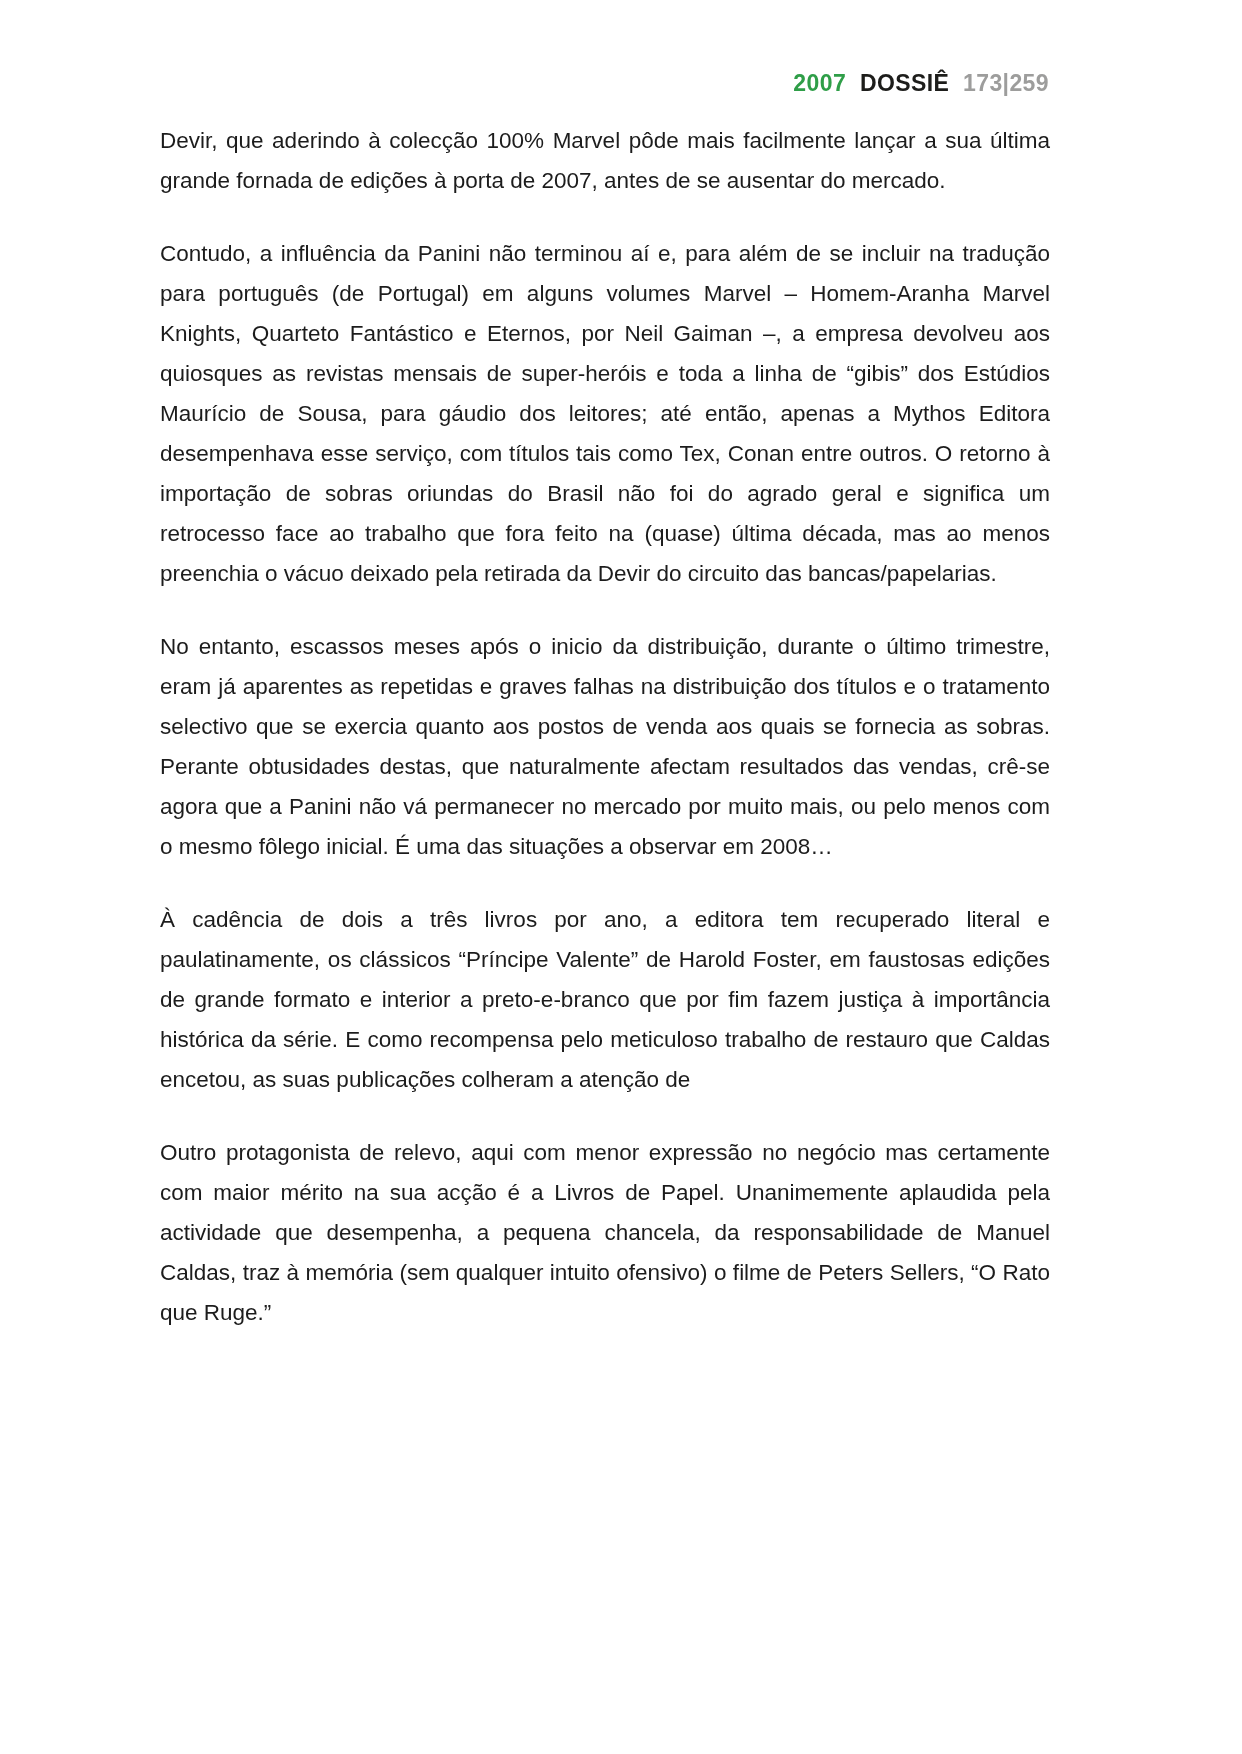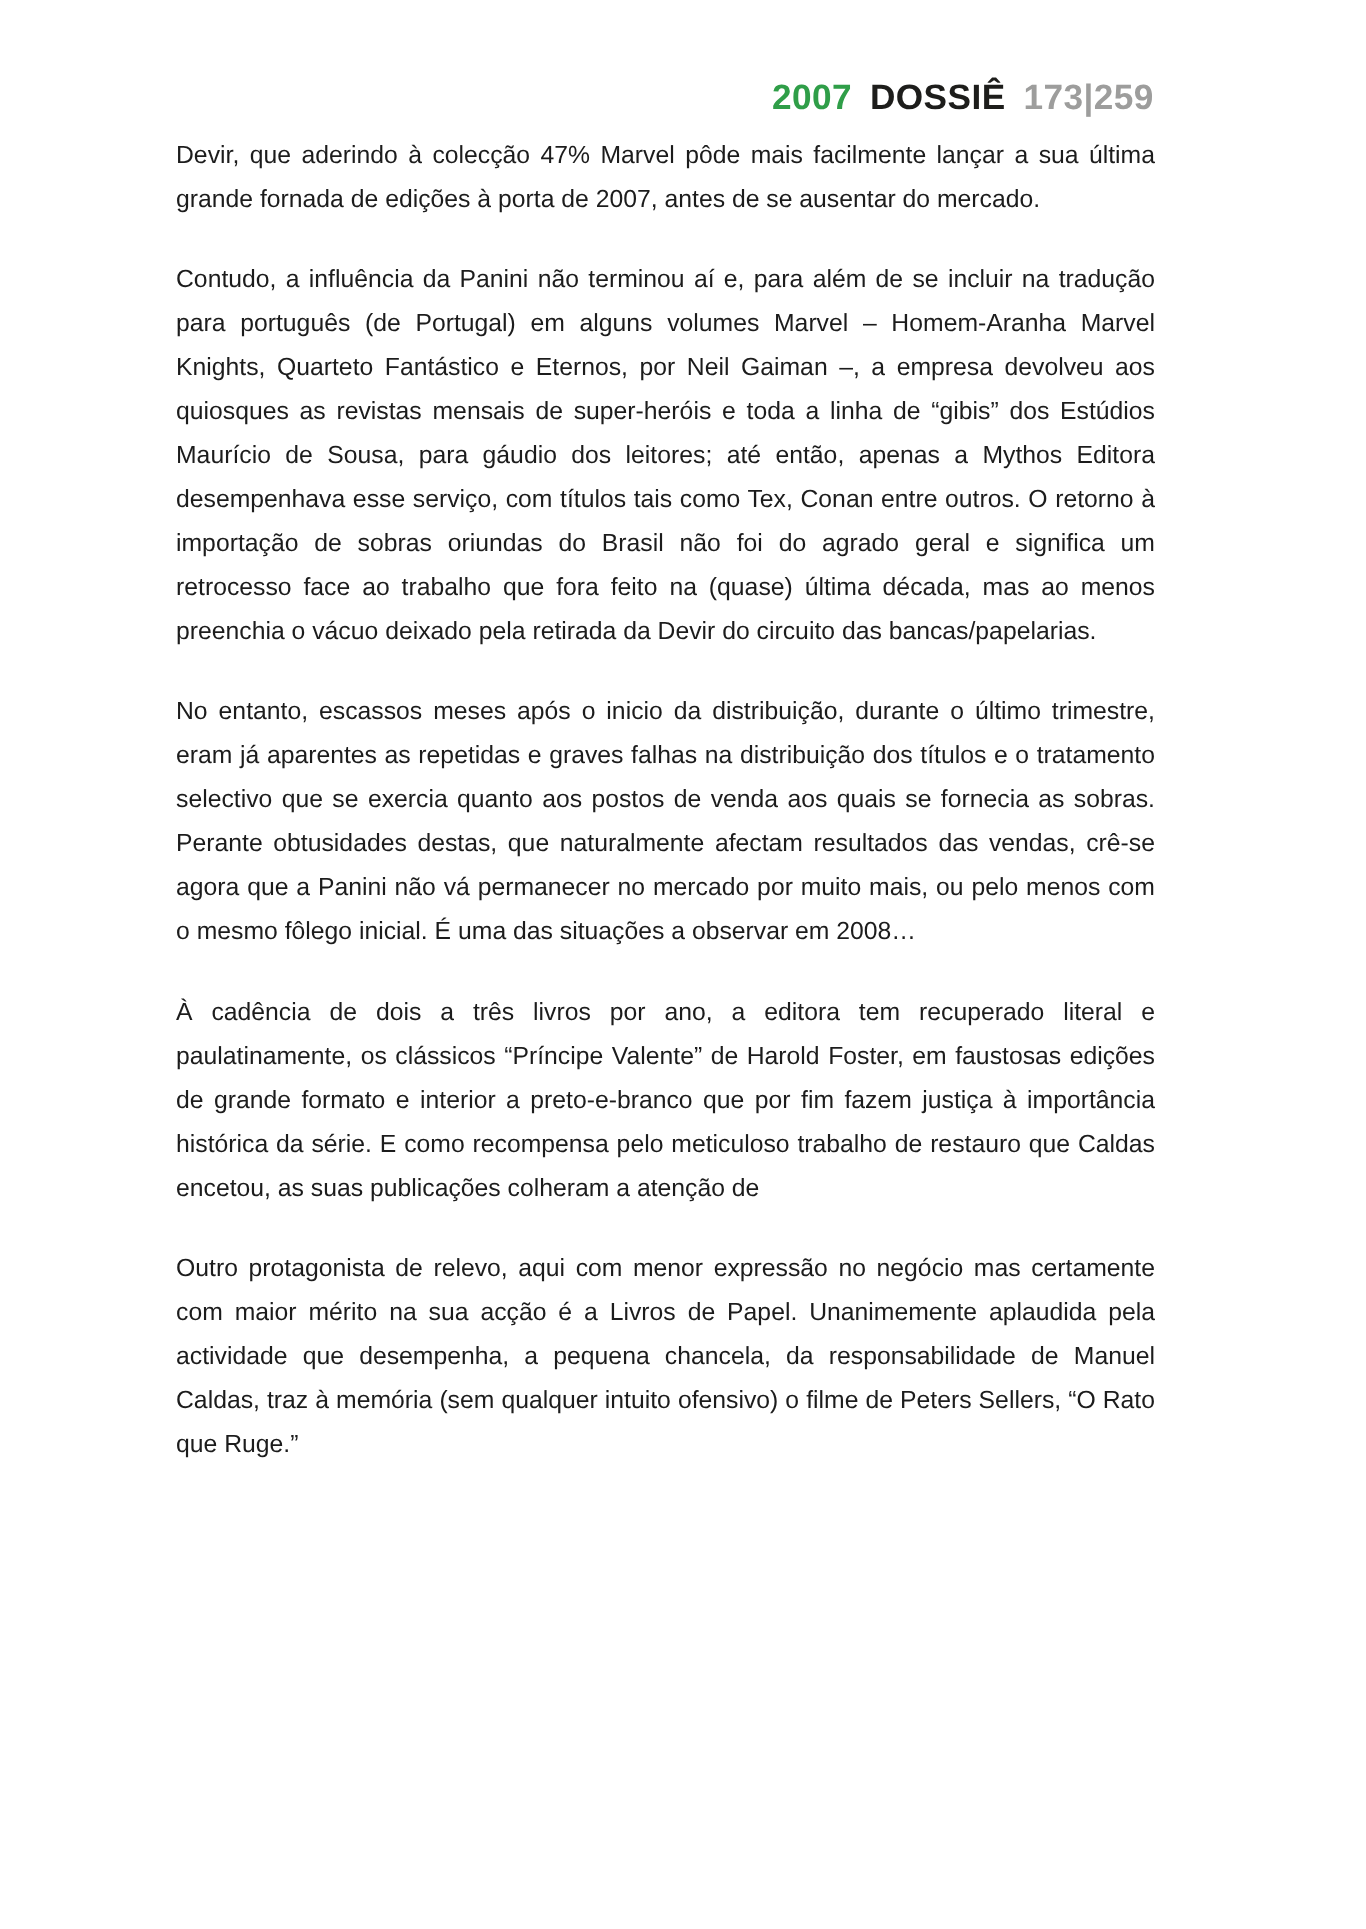--- a/index.html
+++ b/index.html
@@ -14,21 +14,21 @@
     background: #ffffff;
     font-family: "Liberation Sans", "DejaVu Sans", sans-serif;
     color: #1c1c1c;
     box-sizing: border-box;
     overflow: hidden;
   }
   .page-header {
     position: absolute;
     top: 70px;
     right: 193px;
-    font-size: 32px;
+    font-size: 23px;
     font-weight: bold;
     letter-spacing: 0.4px;
     white-space: nowrap;
   }
   .page-header .year  { color: #2f9e48; }
   .page-header .title { color: #1d1d1b; margin-left: 7px; }
   .page-header .pages { color: #9d9d9c; margin-left: 7px; }
   .content {
     position: absolute;
     top: 121px;
@@ -49,20 +49,20 @@
 
 <div class="page">
 
   <div class="page-header">
     <span class="year">2007</span>
     <span class="title">DOSSIÊ</span>
     <span class="pages">173|259</span>
   </div>
 
   <div class="content">
-    <p>Devir, que aderindo à colecção 47% Marvel pôde mais facilmente lançar a sua última grande fornada de edições à porta de 2007, antes de se ausentar do mercado.</p>
+    <p>Devir, que aderindo à colecção 100% Marvel pôde mais facilmente lançar a sua última grande fornada de edições à porta de 2007, antes de se ausentar do mercado.</p>
     <p>Contudo, a influência da Panini não terminou aí e, para além de se incluir na tradução para português (de Portugal) em alguns volumes Marvel – Homem-Aranha Marvel Knights, Quarteto Fantástico e Eternos, por Neil Gaiman –, a empresa devolveu aos quiosques as revistas mensais de super-heróis e toda a linha de “gibis” dos Estúdios Maurício de Sousa, para gáudio dos leitores; até então, apenas a Mythos Editora desempenhava esse serviço, com títulos tais como Tex, Conan entre outros. O retorno à importação de sobras oriundas do Brasil não foi do agrado geral e significa um retrocesso face ao trabalho que fora feito na (quase) última década, mas ao menos preenchia o vácuo deixado pela retirada da Devir do circuito das bancas/papelarias.</p>
     <p>No entanto, escassos meses após o inicio da distribuição, durante o último trimestre, eram já aparentes as repetidas e graves falhas na distribuição dos títulos e o tratamento selectivo que se exercia quanto aos postos de venda aos quais se fornecia as sobras. Perante obtusidades destas, que naturalmente afectam resultados das vendas, crê-se agora que a Panini não vá permanecer no mercado por muito mais, ou pelo menos com o mesmo fôlego inicial. É uma das situações a observar em 2008…</p>
     <p>À cadência de dois a três livros por ano, a editora tem recuperado literal e paulatinamente, os clássicos “Príncipe Valente” de Harold Foster, em faustosas edições de grande formato e interior a preto-e-branco que por fim fazem justiça à importância histórica da série. E como recompensa pelo meticuloso trabalho de restauro que Caldas encetou, as suas publicações colheram a atenção de</p>
     <p>Outro protagonista de relevo, aqui com menor expressão no negócio mas certamente com maior mérito na sua acção é a Livros de Papel. Unanimemente aplaudida pela actividade que desempenha, a pequena chancela, da responsabilidade de Manuel Caldas, traz à memória (sem qualquer intuito ofensivo) o filme de Peters Sellers, “O Rato que Ruge.”</p>
   </div>
 
 </div>
 
 </body></html>

